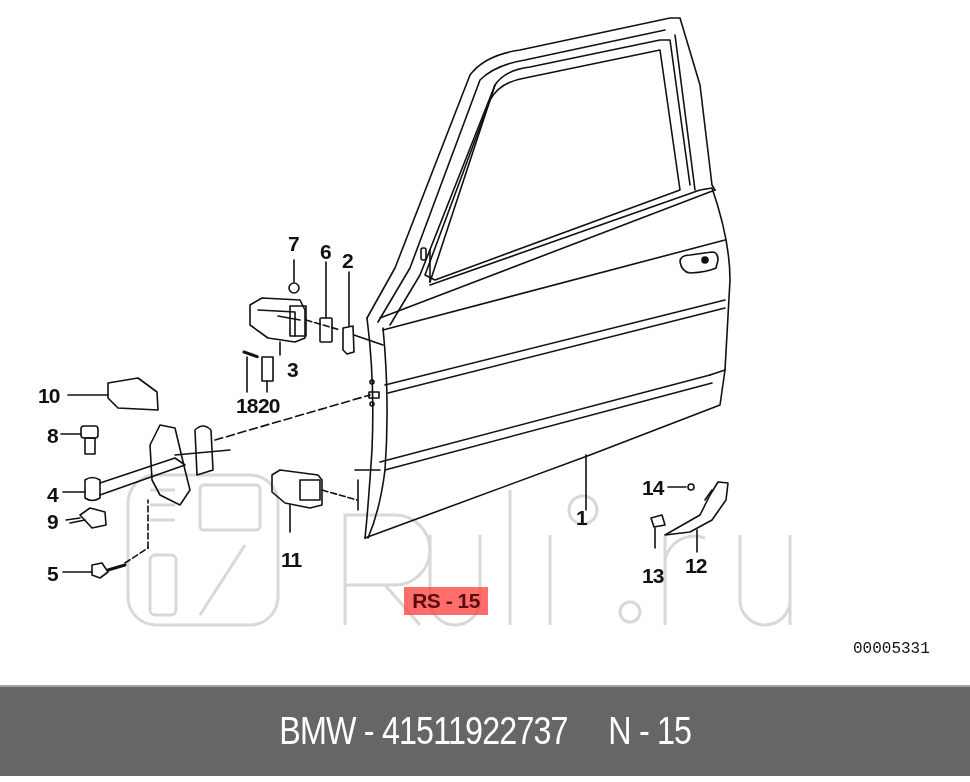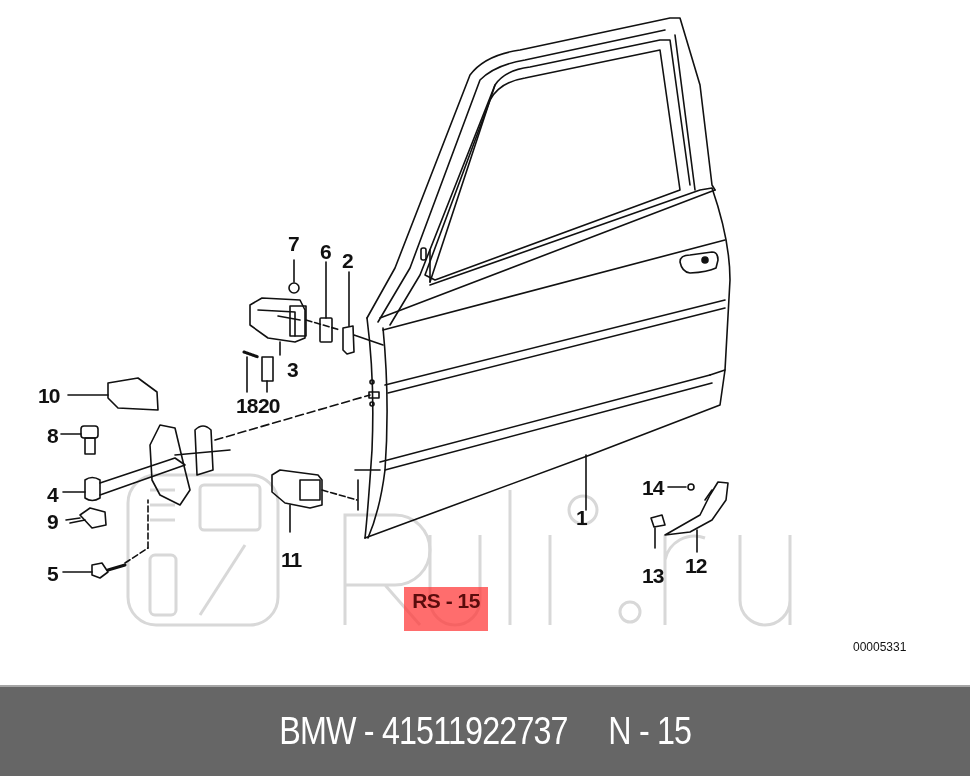--- a/index.html
+++ b/index.html
@@ -1,21 +1,21 @@
 <!DOCTYPE html>
 <html><head>
 <meta charset="utf-8">
 <style>
   html, body { margin: 0; padding: 0; background: #ffffff; }
   body { width: 970px; height: 782px; position: relative; overflow: hidden; font-family: "Liberation Sans", sans-serif; }
   .diagram { position: absolute; left: 0; top: 0; width: 970px; height: 685px; background: #fff; }
   .diagram svg { position: absolute; left: 0; top: 0; }
   .callout { position: absolute; font-family: "Liberation Sans", sans-serif; font-weight: bold; font-size: 21px; color: #111; line-height: 1; letter-spacing: -1px; }
-  .rs-badge { position: absolute; left: 404px; top: 587px; width: 84px; height: 44px; background: rgba(255,60,60,0.75); color: #5a0c0c; font-weight: bold; font-size: 21px; line-height: 28px; text-align: center; letter-spacing: -0.5px; }
-  .drawing-id { position: absolute; left: 853px; top: 640px; font-family: Liberation Sans, sans-serif; font-size: 12px; color: #111; }
+  .rs-badge { position: absolute; left: 404px; top: 587px; width: 84px; height: 28px; background: rgba(255,60,60,0.75); color: #5a0c0c; font-weight: bold; font-size: 21px; line-height: 28px; text-align: center; letter-spacing: -0.5px; }
+  .drawing-id { position: absolute; left: 853px; top: 640px; font-family: Liberation Mono, monospace; font-size: 16px; color: #111; }
   .watermark { position: absolute; left: 0; top: 0; pointer-events: none; }
   .footer { position: absolute; left: 0; top: 685px; width: 970px; height: 91px; background: #666666; border-top: 2px solid #a6a6a6; box-sizing: border-box; display: flex; align-items: center; justify-content: center; }
   .footer-text { color: #ffffff; font-family: "Liberation Sans", sans-serif; font-size: 38px; letter-spacing: -1px; transform: scaleX(0.85); white-space: pre; }
 </style>
 </head>
 <body>
 
 <div class="diagram">
 
   <svg class="watermark" width="970" height="685">

